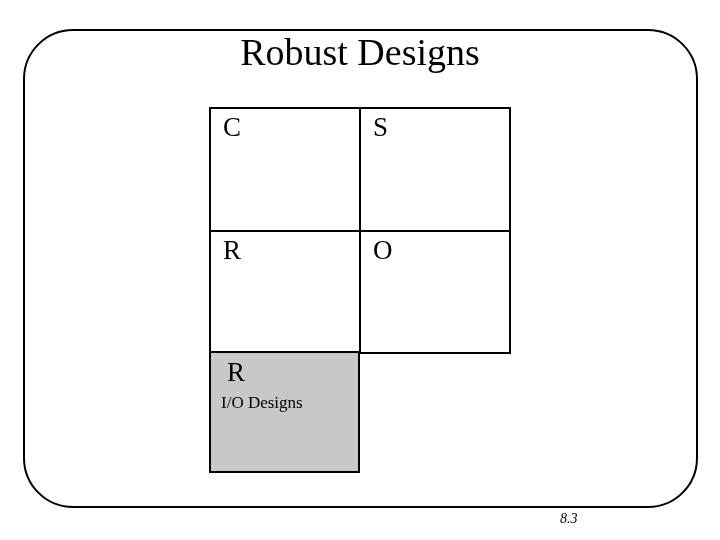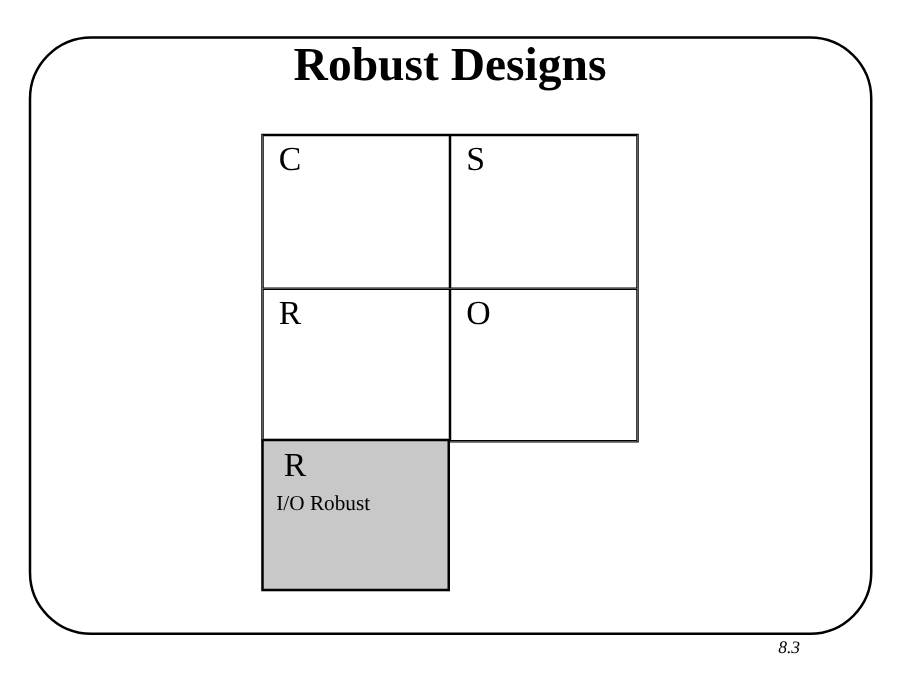--- a/index.html
+++ b/index.html
@@ -29,21 +29,21 @@
     box-sizing: border-box;
     background: transparent;
   }
   .slide-title {
     position: absolute;
     left: 0;
     top: 32px;
     width: 720px;
     text-align: center;
     font-size: 38px;
-    font-weight: bold;
+    font-weight: normal;
     line-height: 1.1;
     letter-spacing: 0px;
   }
   .matrix-grid {
     position: absolute;
     left: 209px;
     top: 107px;
     width: 300px;
     height: 245px;
     display: grid;
@@ -83,21 +83,21 @@
   .highlight-line-2 {
     margin: 9px 0 0 10px;
     font-size: 17px;
     line-height: 20px;
   }
   .page-number {
     position: absolute;
     left: 560px;
     top: 510px;
     width: 80px;
-    text-align: right;
+    text-align: left;
     font-size: 14px;
     font-style: italic;
     line-height: 18px;
   }
 </style>
 </head>
 <body>
 
 <div class="canvas">
 
@@ -107,18 +107,18 @@
 
   <div class="matrix-grid">
     <div class="matrix-cell">C</div>
     <div class="matrix-cell">S</div>
     <div class="matrix-cell">R</div>
     <div class="matrix-cell">O</div>
   </div>
 
   <div class="highlight-box">
     <div class="highlight-label">R</div>
-    <div class="highlight-line-1">I/O Robust</div>
+    <div class="highlight-line-1">I/O Designs</div>
   </div>
 
   <div class="page-number">8.3</div>
 
 </div>
 
 </body></html>

